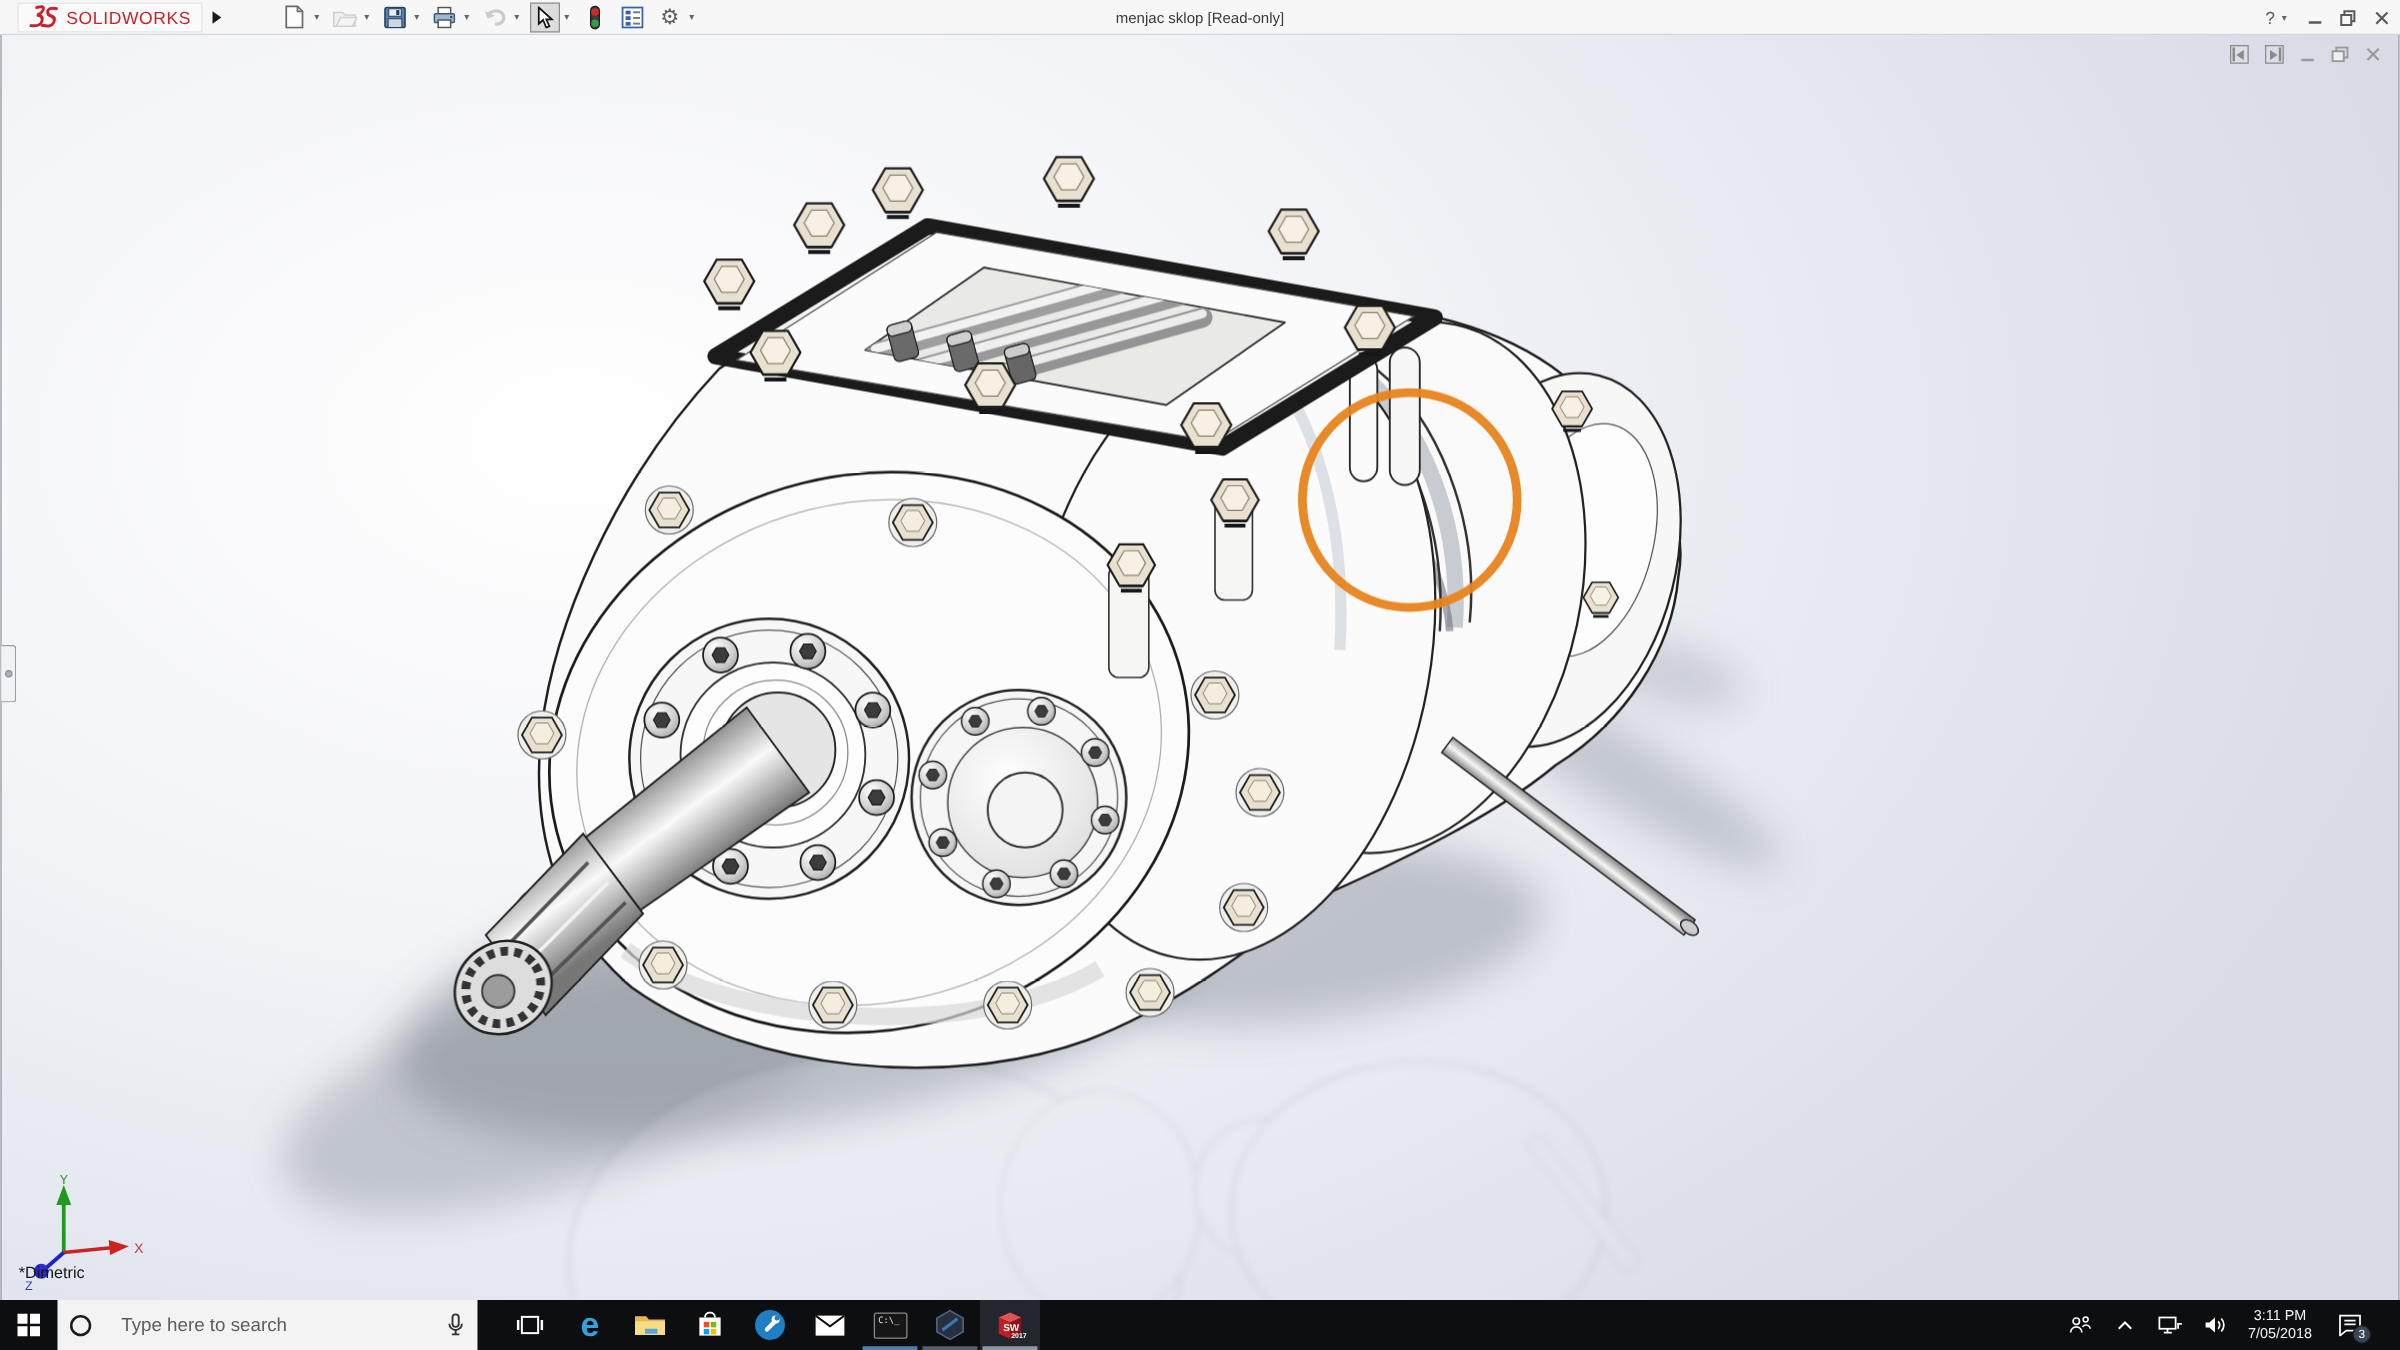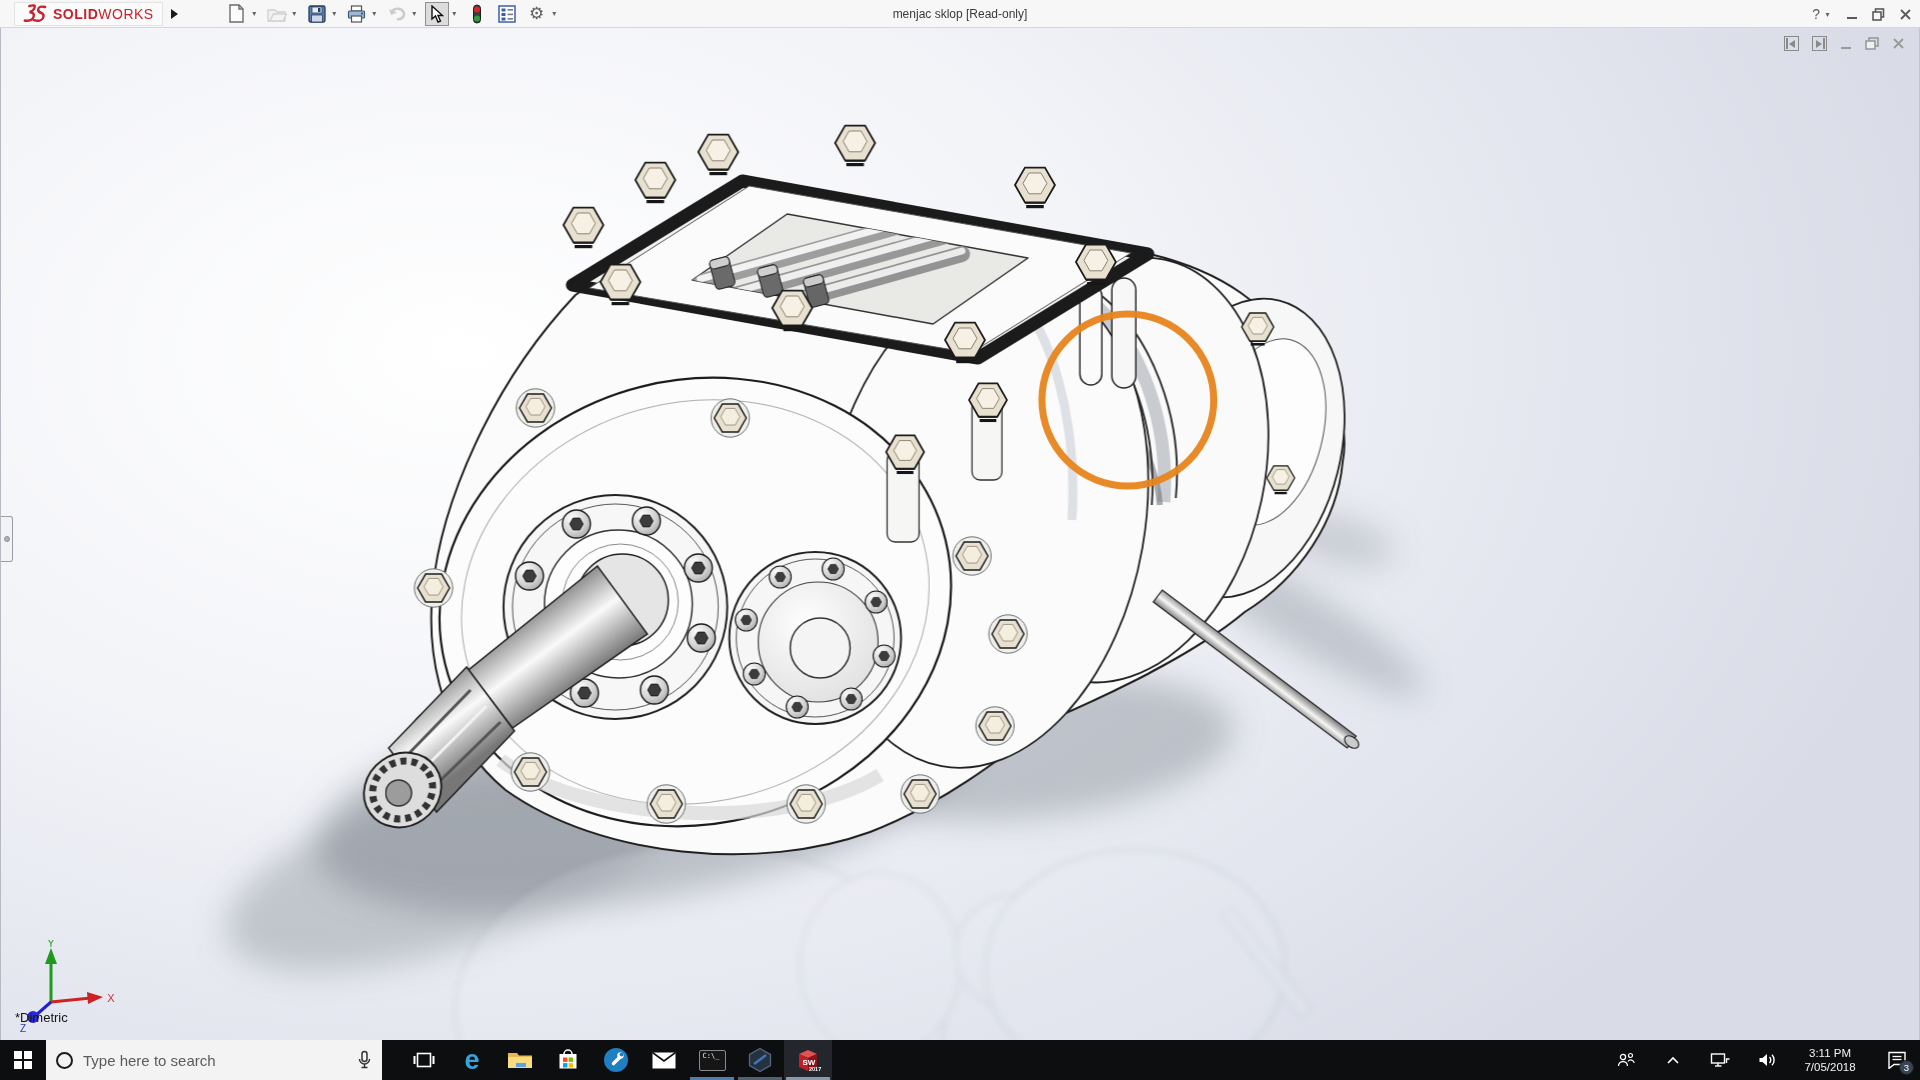--- a/index.html
+++ b/index.html
@@ -3,21 +3,21 @@
 <meta charset="utf-8">
 <style>
   * { margin:0; padding:0; box-sizing:border-box; }
   html,body { width:1920px; height:1080px; overflow:hidden; background:#000; }
   body { font-family:"Liberation Sans", sans-serif; position:relative; }
 
   
   .titlebar{position:absolute;top:0;left:0;right:0;height:28px;background:#f7f7f8;border-bottom:1px solid #d6d6d6;z-index:40;display:flex;align-items:center;}
   .logo-btn{display:flex;align-items:center;height:24px;margin-left:14px;padding:0 8px;border:1px solid #e3e3e3;background:#fbfbfb;}
   .logo-text{color:#c8232c;font-size:14px;letter-spacing:.5px;margin-left:4px;white-space:nowrap;}
-  .logo-text b{font-weight:bold;}
+  .logo-text b{font-weight:normal;}
   .flyout{width:16px;height:22px;margin-left:4px;display:flex;align-items:center;justify-content:center;cursor:default;}
   .flyout .tri{width:0;height:0;border-left:7px solid #1a1a1a;border-top:5px solid transparent;border-bottom:5px solid transparent;}
   .tb-icons{display:flex;align-items:center;margin-left:40px;gap:2px;}
   .tb-item{display:flex;align-items:center;height:24px;padding:0 2px;}
   .tb-btn{width:24px;height:24px;display:flex;align-items:center;justify-content:center;border:1px solid transparent;}
   .tb-btn.active{background:#dcdcdc;border:1px solid #8f8f8f;}
   .tb-btn.disabled{opacity:.4;filter:grayscale(1);}
   .caret{font-size:8px;color:#666;margin-left:1px;width:9px;text-align:center;}
   .gearglyph{font-size:17px;color:#5f5f5f;line-height:1;}
   .title-center{position:absolute;left:0;right:0;text-align:center;font-size:12px;color:#3a3a3a;pointer-events:none;}
@@ -38,29 +38,29 @@
   .left-tab{position:absolute;left:0;top:488px;width:12px;height:46px;background:#f2f3f6;border:1px solid #9a9da5;border-left:none;border-radius:0 3px 3px 0;z-index:15;}
   .left-tab .dot{position:absolute;left:3px;top:19px;width:6px;height:6px;border-radius:50%;background:#aeb1b8;border:1px solid #8d9097;}
   .triad{position:absolute;left:6px;top:912px;z-index:15;}
   .orient-label{position:absolute;left:14px;bottom:15px;font-size:13px;font-weight:normal;color:#141414;z-index:15;}
 
   
   .taskbar{position:absolute;left:0;right:0;bottom:0;height:40px;background:#0d0e10;z-index:50;display:flex;align-items:stretch;}
   .start{width:46px;display:flex;align-items:center;justify-content:center;}
   .winlogo{display:grid;grid-template-columns:8px 8px;grid-template-rows:8px 8px;gap:1.5px;}
   .winlogo span{background:#fdfdfd;}
-  .searchbox{width:336px;background:#f3f3f3;display:flex;align-items:center;padding:0 10px;gap:10px;}
+  .searchbox{width:336px;background:#f3f3f3;display:flex;align-items:center;padding:0 10px;gap:24px;}
   .cortana{width:17px;height:17px;border:2.5px solid #1b1b1b;border-radius:50%;flex:0 0 auto;}
   .search-text{font-size:15px;color:#5c5c5c;flex:1 1 auto;white-space:nowrap;}
   .apps{display:flex;align-items:stretch;margin-left:18px;}
   .app{width:48px;display:flex;align-items:center;justify-content:center;position:relative;}
   .app.active{background:#23262c;justify-content:center;}
   .underline{position:absolute;bottom:0;left:2px;right:2px;height:3.5px;}
   .edge-e{color:#35a3dc;font-size:27px;font-weight:bold;line-height:1;}
-  .tray{margin-left:auto;display:flex;align-items:center;gap:17px;padding-right:4px;}
+  .tray{margin-left:auto;display:flex;align-items:center;gap:6px;padding-right:21px;}
   .tray-ico{width:30px;height:40px;display:flex;align-items:center;justify-content:center;}
   .clock{width:62px;text-align:center;color:#f3f3f3;font-size:11.5px;line-height:14px;}
   .action{position:relative;width:38px;height:40px;display:flex;align-items:center;justify-content:center;}
   .badge{position:absolute;right:2px;bottom:5px;width:15px;height:15px;border-radius:50%;background:#3a4553;color:#fff;font-size:9.5px;display:flex;align-items:center;justify-content:center;border:1px solid #1a1e24;}
   .cmd-face{width:27px;height:21px;background:#161616;border:1px solid #8a8a8a;border-radius:2px;color:#e8e8e8;font-family:"DejaVu Sans Mono",monospace;font-size:7px;padding:2px 12px 0 3px;line-height:1;}
 </style>
 </head>
 <body>
 
 <div class="titlebar">

